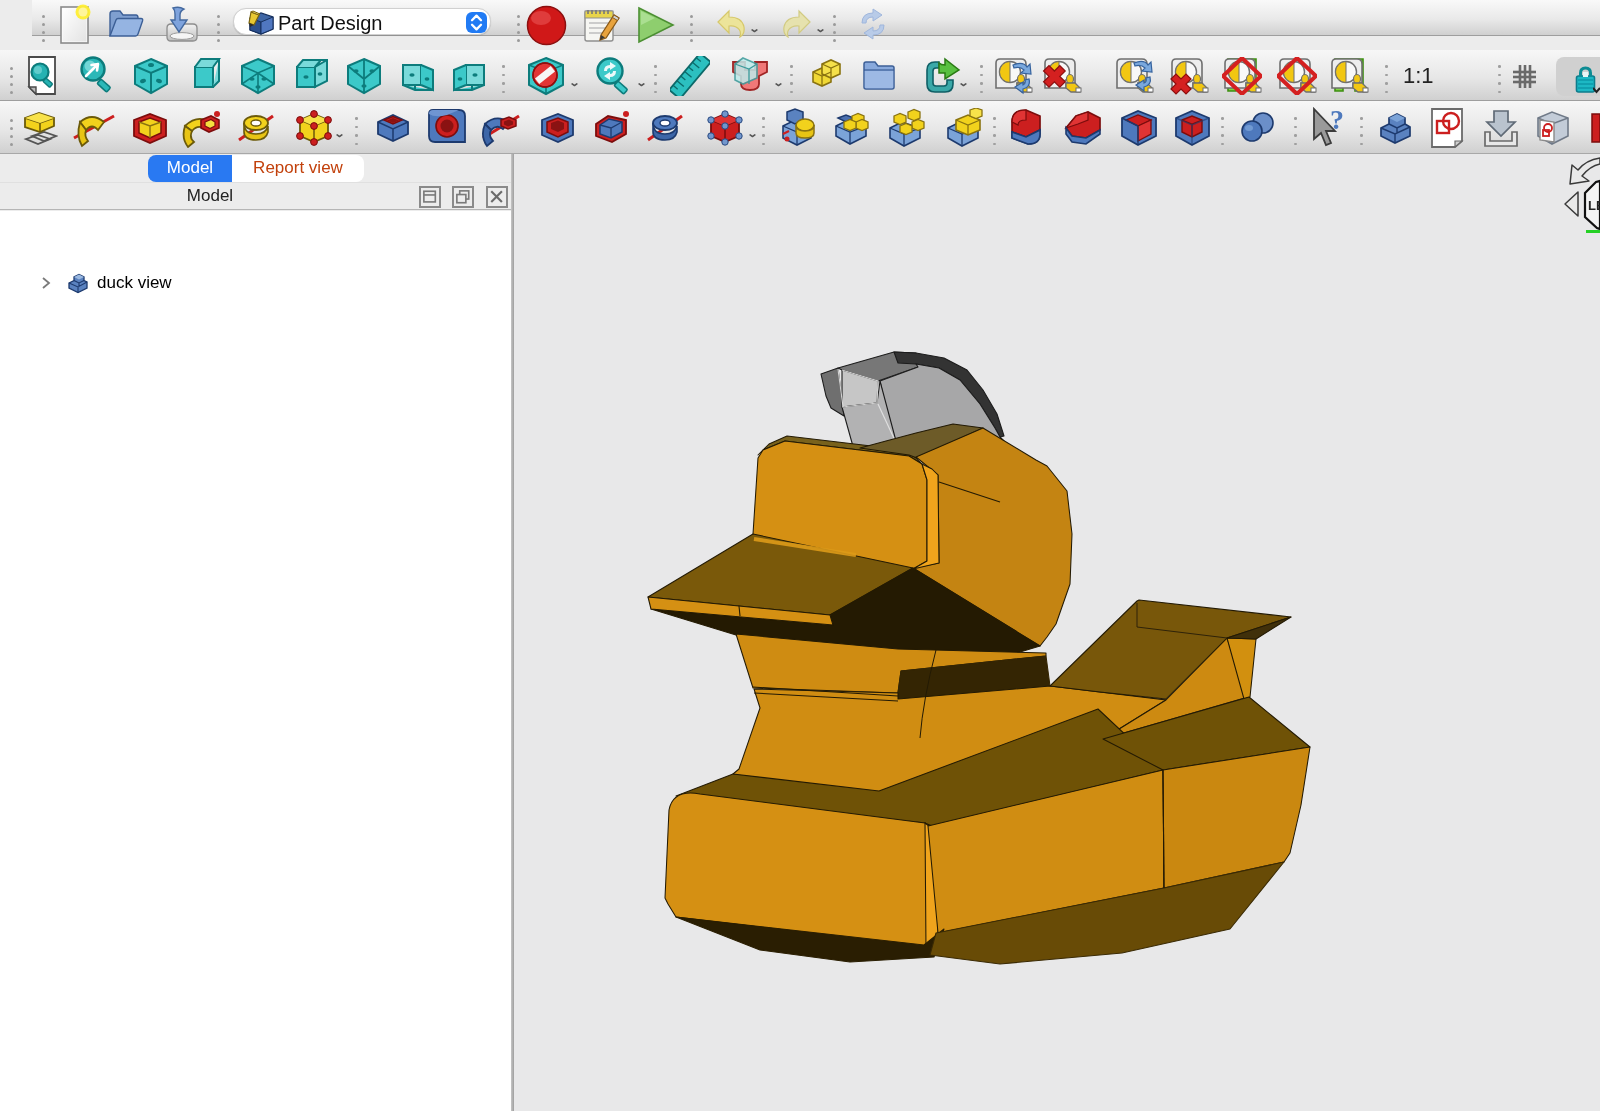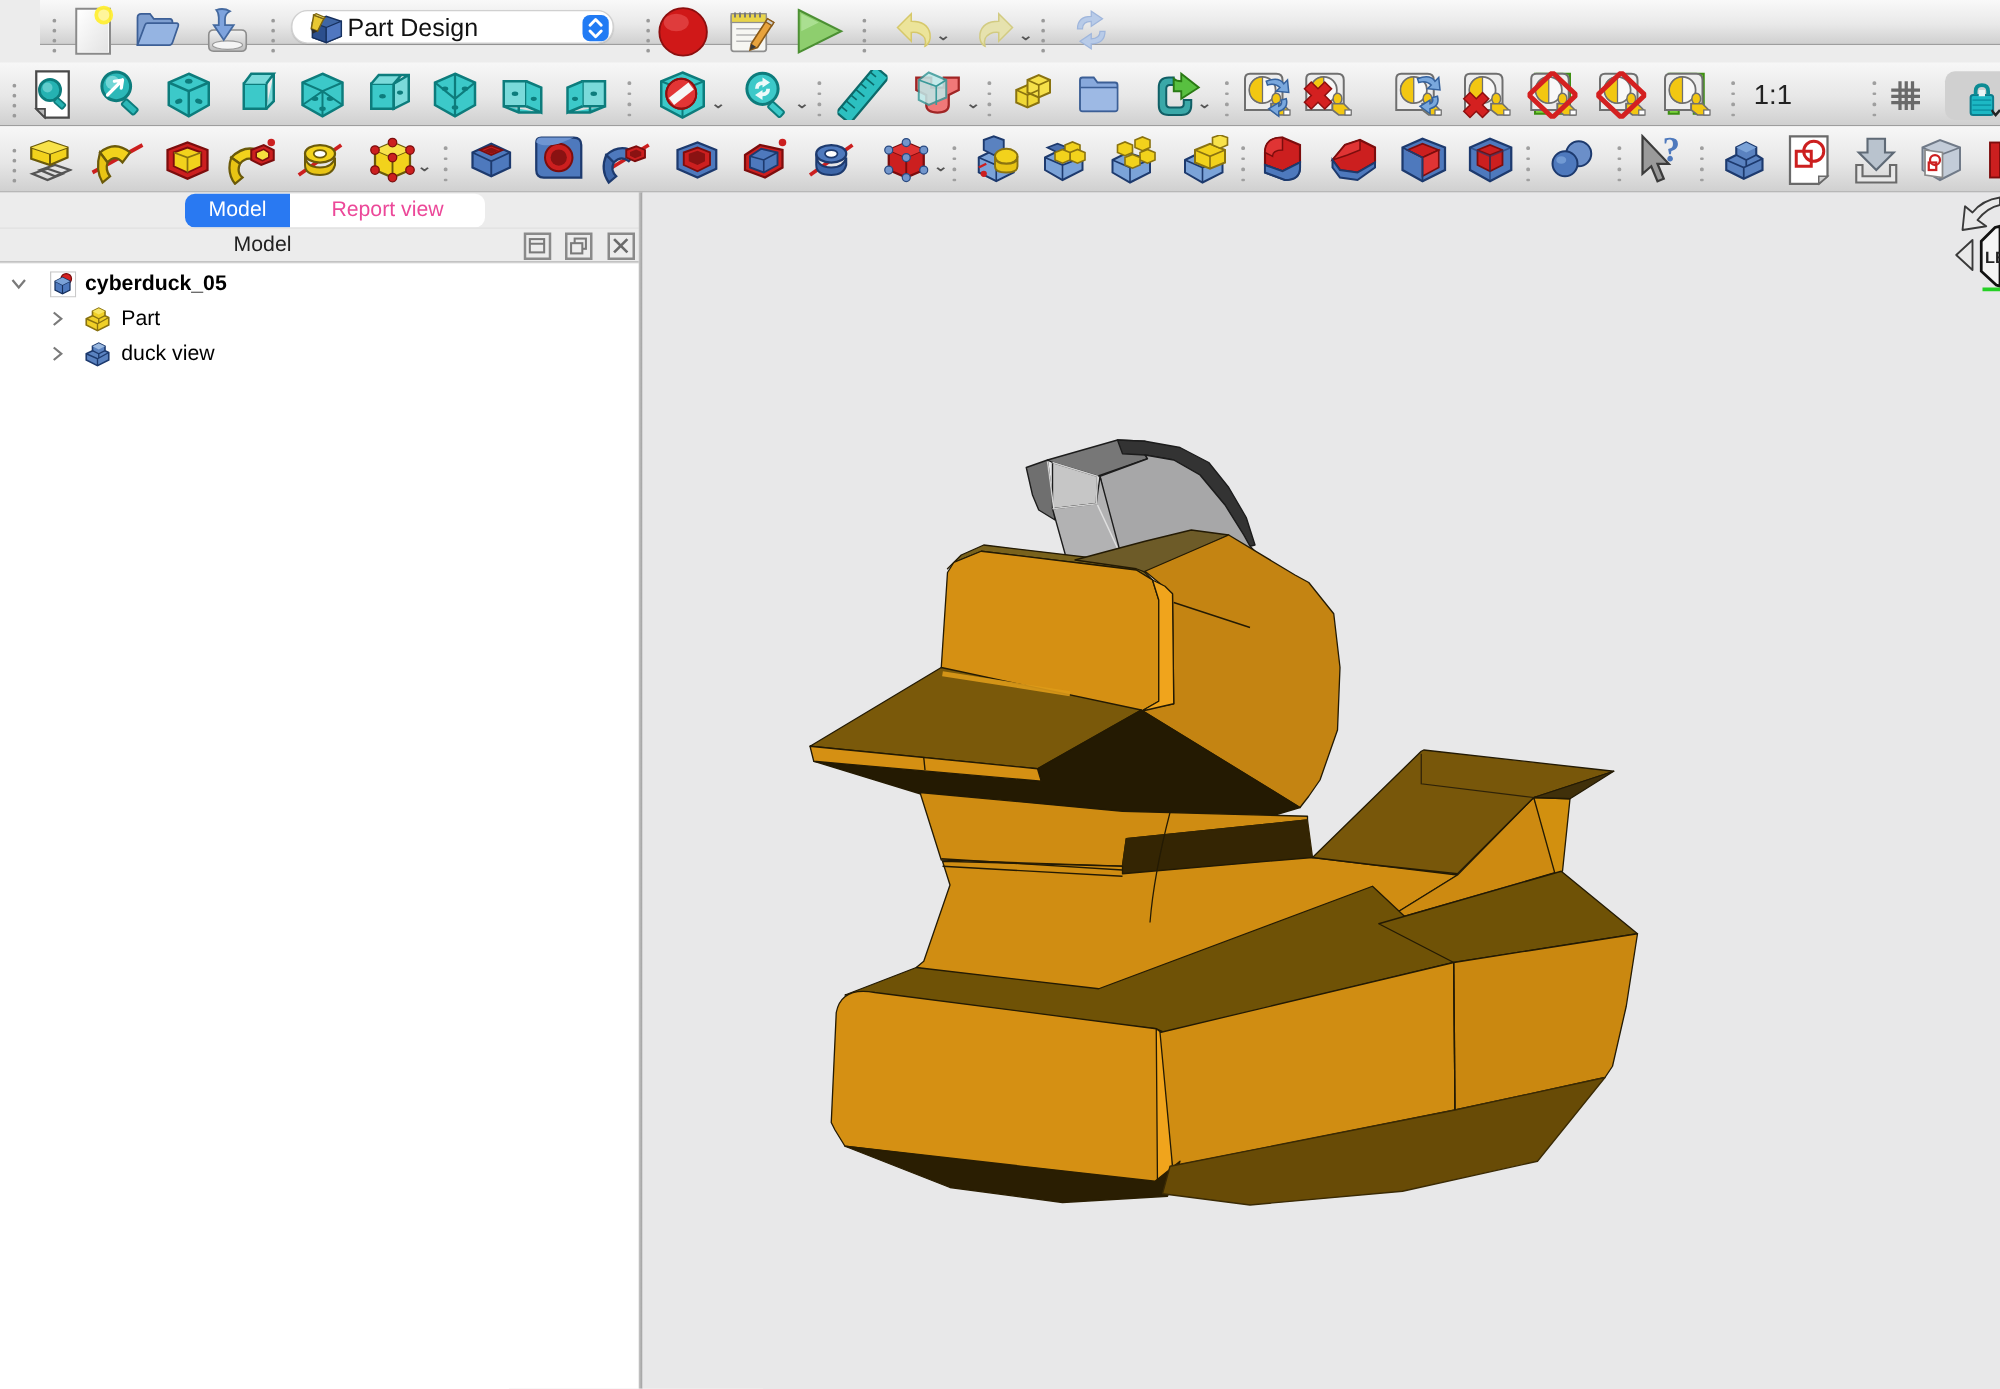--- a/index.html
+++ b/index.html
@@ -17,21 +17,21 @@
 .chev{position:absolute;font-size:11px;color:#555;font-weight:bold;transform:scaleX(1.3);}
 #wbsel{position:absolute;left:201px;top:8px;width:258px;height:27px;background:#fff;border:1px solid #d0d0d0;border-radius:13px;box-shadow:0 0.5px 1px rgba(0,0,0,.15);}
 #wbsel .txt{position:absolute;left:44px;top:3px;font-size:20px;color:#111;}
 #wbbtn{position:absolute;right:3px;top:3px;width:21px;height:21px;background:#217bf4;border-radius:6px;}
 #vp{position:absolute;left:514px;top:154px;width:1086px;height:957px;background:#e8e8e9;}
 #leftpanel{position:absolute;left:0;top:154px;width:511px;height:957px;background:#ececec;}
 #splitter{position:absolute;left:511px;top:154px;width:3px;height:957px;background:linear-gradient(90deg,#c6c6c6,#9e9e9e);}
 #tabs{position:absolute;left:148px;top:1px;height:27px;}
 .tab{position:absolute;top:0;height:27px;font-size:17px;text-align:center;}
 #tab1{left:0;width:84px;background:#2979f2;color:#fff;border-radius:8px 0 0 8px;line-height:26px;}
-#tab2{left:84px;width:156px;background:#fff;color:#ec4899;border-radius:0 8px 8px 0;line-height:26px;}
+#tab2{left:84px;width:132px;background:#fff;color:#c2410c;border-radius:0 8px 8px 0;line-height:26px;}
 #phead{position:absolute;left:0;top:28px;width:511px;height:28px;background:#ececec;border-bottom:1px solid #b5b5b5;border-top:1px solid #e0e0e0;}
 #phead .t{position:absolute;left:0;width:420px;text-align:center;top:3px;font-size:17px;color:#222;}
 .pbtn{position:absolute;top:3px;width:22px;height:22px;border:2px solid #8a8a8a;background:#ececec;}
 #tree{position:absolute;left:0;top:57px;width:511px;height:900px;background:#fff;}
 .trow{position:absolute;left:0;width:511px;height:28px;font-size:17px;color:#000;}
 svg{display:block;}
 </style>
 </head>
 <body>
 <div id="app">
@@ -666,44 +666,20 @@
       <svg class="pbtn" style="left:452px;" width="22" height="22" viewBox="0 0 22 22">
         <rect x="7" y="3.5" width="11" height="10" fill="none" stroke="#7a7a7a" stroke-width="2"></rect>
         <rect x="3.5" y="8" width="11" height="10" fill="#ececec" stroke="#7a7a7a" stroke-width="2"></rect>
       </svg>
       <svg class="pbtn" style="left:486px;" width="22" height="22" viewBox="0 0 22 22">
         <line x1="4" y1="4" x2="17" y2="17" stroke="#6a6a6a" stroke-width="2.6"></line>
         <line x1="17" y1="4" x2="4" y2="17" stroke="#6a6a6a" stroke-width="2.6"></line>
       </svg>
     </div>
     <div id="tree">
-      <div class="trow" style="top:4px;">
-        <svg style="position:absolute;left:8px;top:6px;" width="14" height="12" viewBox="0 0 14 12">
-            <path d="M2 3 L7 9 L12 3" fill="none" stroke="#7a7a7a" stroke-width="1.8"></path>
-          </svg>
-        <svg style="position:absolute;left:40px;top:2px;" width="21" height="21" viewBox="0 0 21 21">
-          <rect x="0.5" y="0.5" width="20" height="20" fill="#fff" stroke="#c9c9c9"></rect>
-          <circle cx="13" cy="6" r="4.2" fill="#d42020" stroke="#7c0d0d"></circle>
-          <path d="M4 8 L10 5 L16 8 L16 15 L10 18 L4 15 Z" fill="#4e79bd" stroke="#16305e" stroke-width="1"></path>
-          <path d="M4 8 L10 11 L16 8 M10 11 L10 18" fill="none" stroke="#16305e" stroke-width="0.9"></path>
-          <path d="M4 8 L10 5 L16 8 L10 11 Z" fill="#7ba3d8"></path>
-        </svg>
-        <span style="position:absolute;left:68px;top:2px;font-weight:bold;">cyberduck_05</span>
-      </div>
-      <div class="trow" style="top:32px;">
-        <svg style="position:absolute;left:40px;top:5px;" width="12" height="14" viewBox="0 0 12 14">
-            <path d="M3 2 L9 7 L3 12" fill="none" stroke="#7a7a7a" stroke-width="1.8"></path>
-          </svg>
-        <svg style="position:absolute;left:67px;top:2px;" width="22" height="22" viewBox="0 0 22 22">
-          <path d="M2 10 L7 7.5 L7 4 L12 1.5 L17 4 L17 7.5 L20 9 L20 15 L11 19.5 L2 15 Z" fill="#f0d027" stroke="#8a7310" stroke-width="1.3"></path>
-          <path d="M2 10 L11 14 L20 9 M11 14 L11 19.5 M7 7.5 L12 10 L17 7.5 M12 10 L12 13.5" fill="none" stroke="#8a7310" stroke-width="1.1"></path>
-          <path d="M7 4 L12 1.5 L17 4 L12 6.5 Z" fill="#f8e562"></path>
-        </svg>
-        <span style="position:absolute;left:97px;top:2px;">Part</span>
-      </div>
       <div class="trow" style="top:60px;">
         <svg style="position:absolute;left:40px;top:5px;" width="12" height="14" viewBox="0 0 12 14">
             <path d="M3 2 L9 7 L3 12" fill="none" stroke="#7a7a7a" stroke-width="1.8"></path>
           </svg>
         <svg style="position:absolute;left:67px;top:2px;" width="22" height="22" viewBox="0 0 22 22">
           <path d="M2 10 L7 7.5 L7 4 L12 1.5 L17 4 L17 7.5 L20 9 L20 15 L11 19.5 L2 15 Z" fill="#5a82c0" stroke="#1d3a6e" stroke-width="1.3"></path>
           <path d="M2 10 L11 14 L20 9 M11 14 L11 19.5 M7 7.5 L12 10 L17 7.5 M12 10 L12 13.5" fill="none" stroke="#1d3a6e" stroke-width="1.1"></path>
           <path d="M7 4 L12 1.5 L17 4 L12 6.5 Z" fill="#9ab8e0"></path>
         </svg>
         <span style="position:absolute;left:97px;top:2px;">duck view</span>

